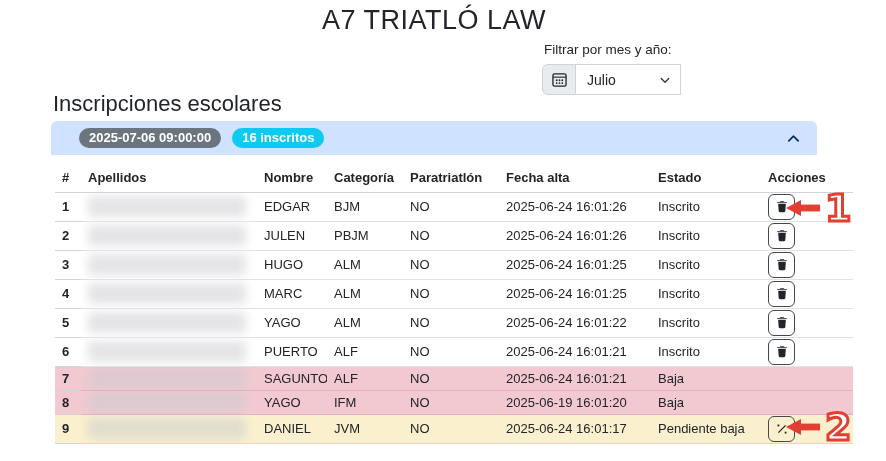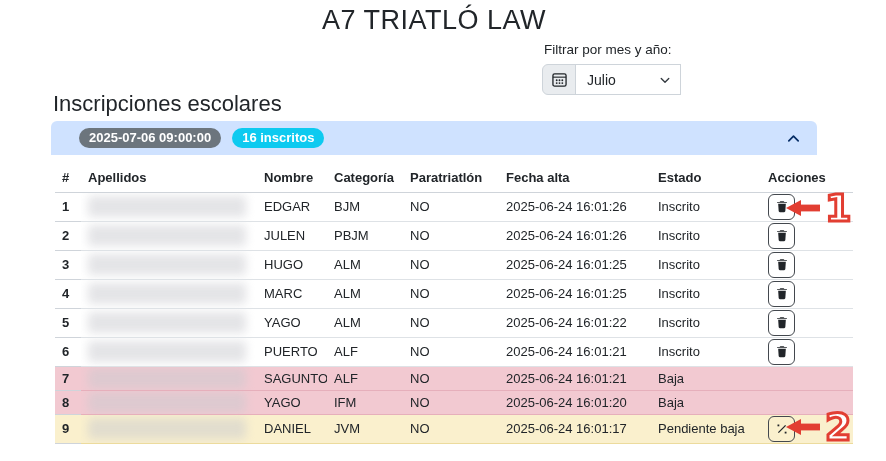--- a/index.html
+++ b/index.html
@@ -253,21 +253,21 @@
               <td></td>
             </tr>
             <tr class="row-baja">
               <th scope="row">8</th>
               <td>
                 <div class="redacted"></div>
               </td>
               <td>YAGO</td>
               <td>IFM</td>
               <td>NO</td>
-              <td>2025-06-24 16:01:20</td>
+              <td>2025-06-19 16:01:20</td>
               <td>Baja</td>
               <td></td>
             </tr>
             <tr class="row-pendiente">
               <th scope="row">9</th>
               <td>
                 <div class="redacted"></div>
               </td>
               <td>DANIEL</td>
               <td>JVM</td>

